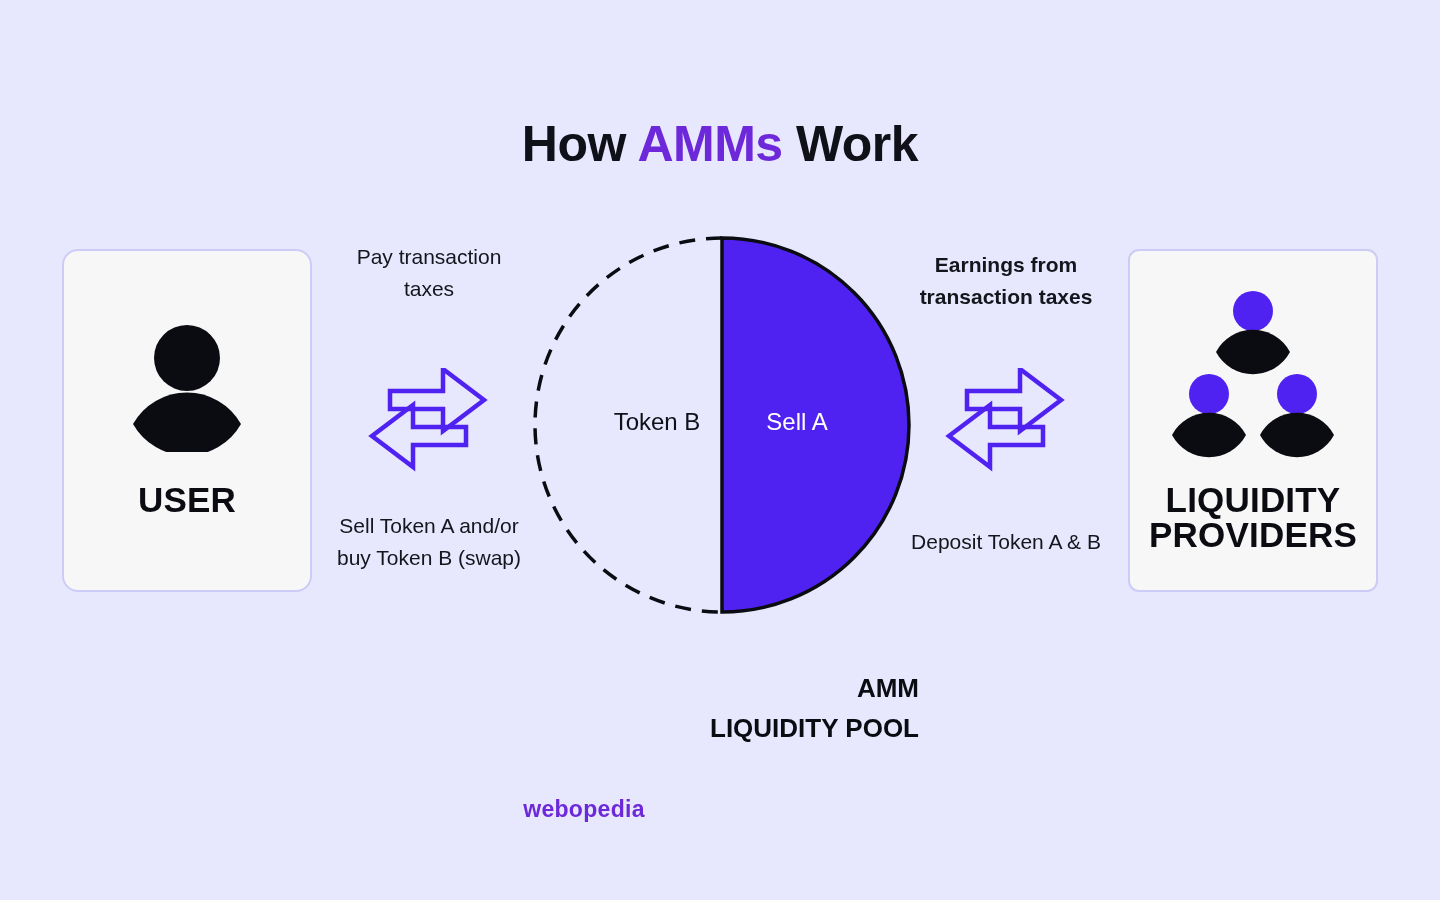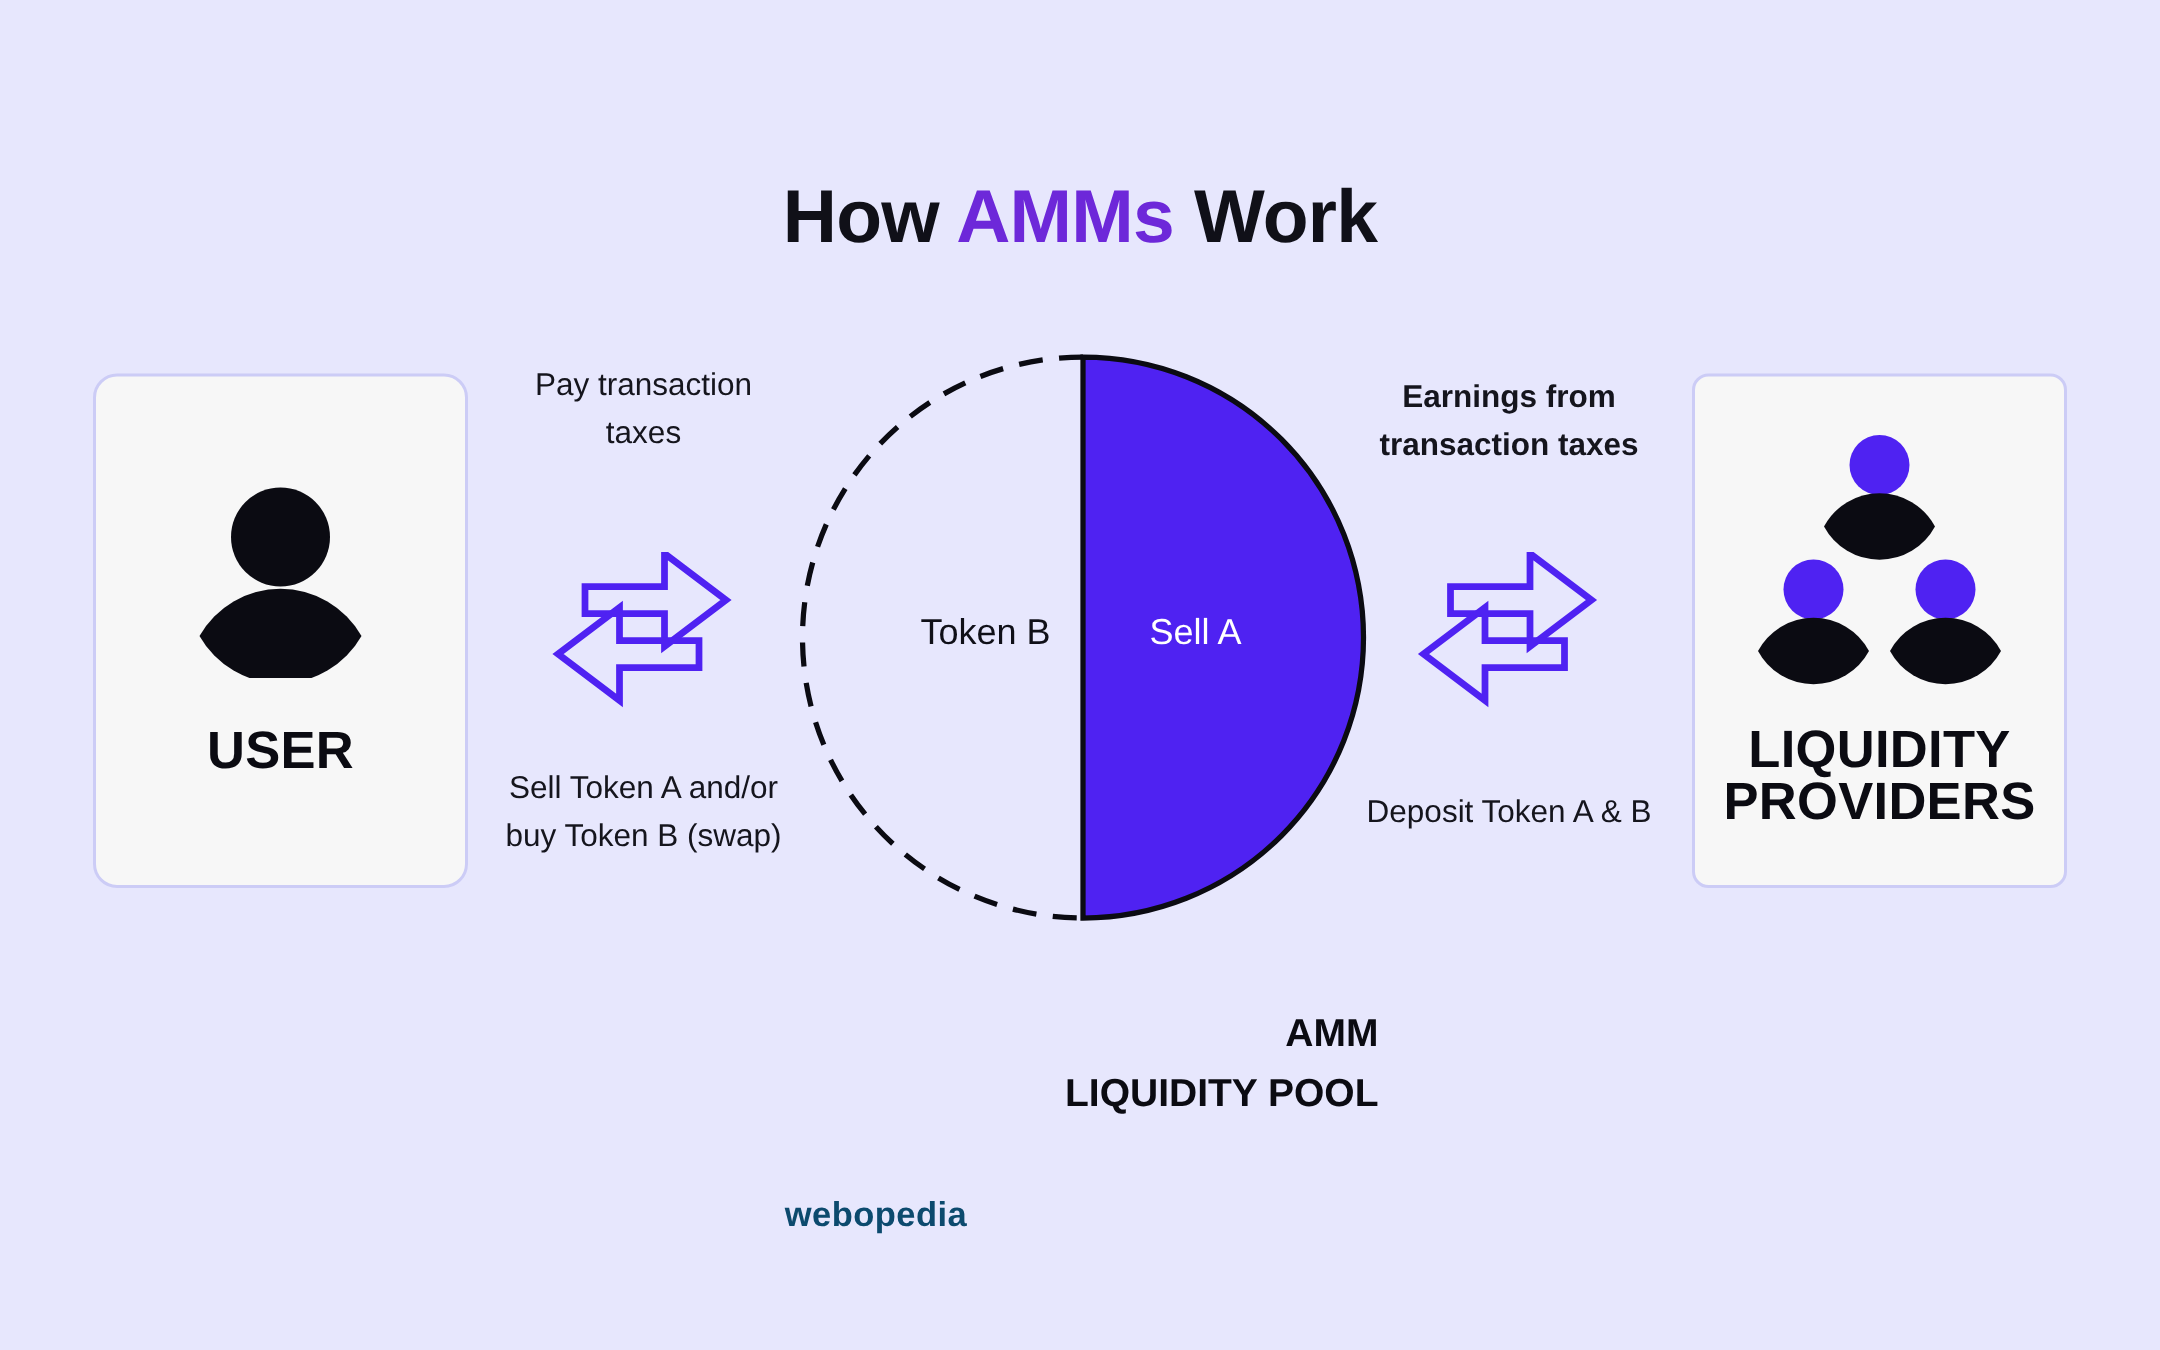--- a/index.html
+++ b/index.html
@@ -145,21 +145,21 @@
   
   .brand {
     position: absolute;
     left: 0;
     top: 796px;
     width: 1168px;
     text-align: center;
     font-size: 23px;
     font-weight: bold;
     letter-spacing: 0.3px;
-    color: #0c4a6e;
+    color: #6d28d9;
   }
 </style>
 </head>
 <body>
 
 <div class="canvas">
 
   <h1 class="title">
     <span>How </span><span class="accent">AMMs</span><span> Work</span>
   </h1>

